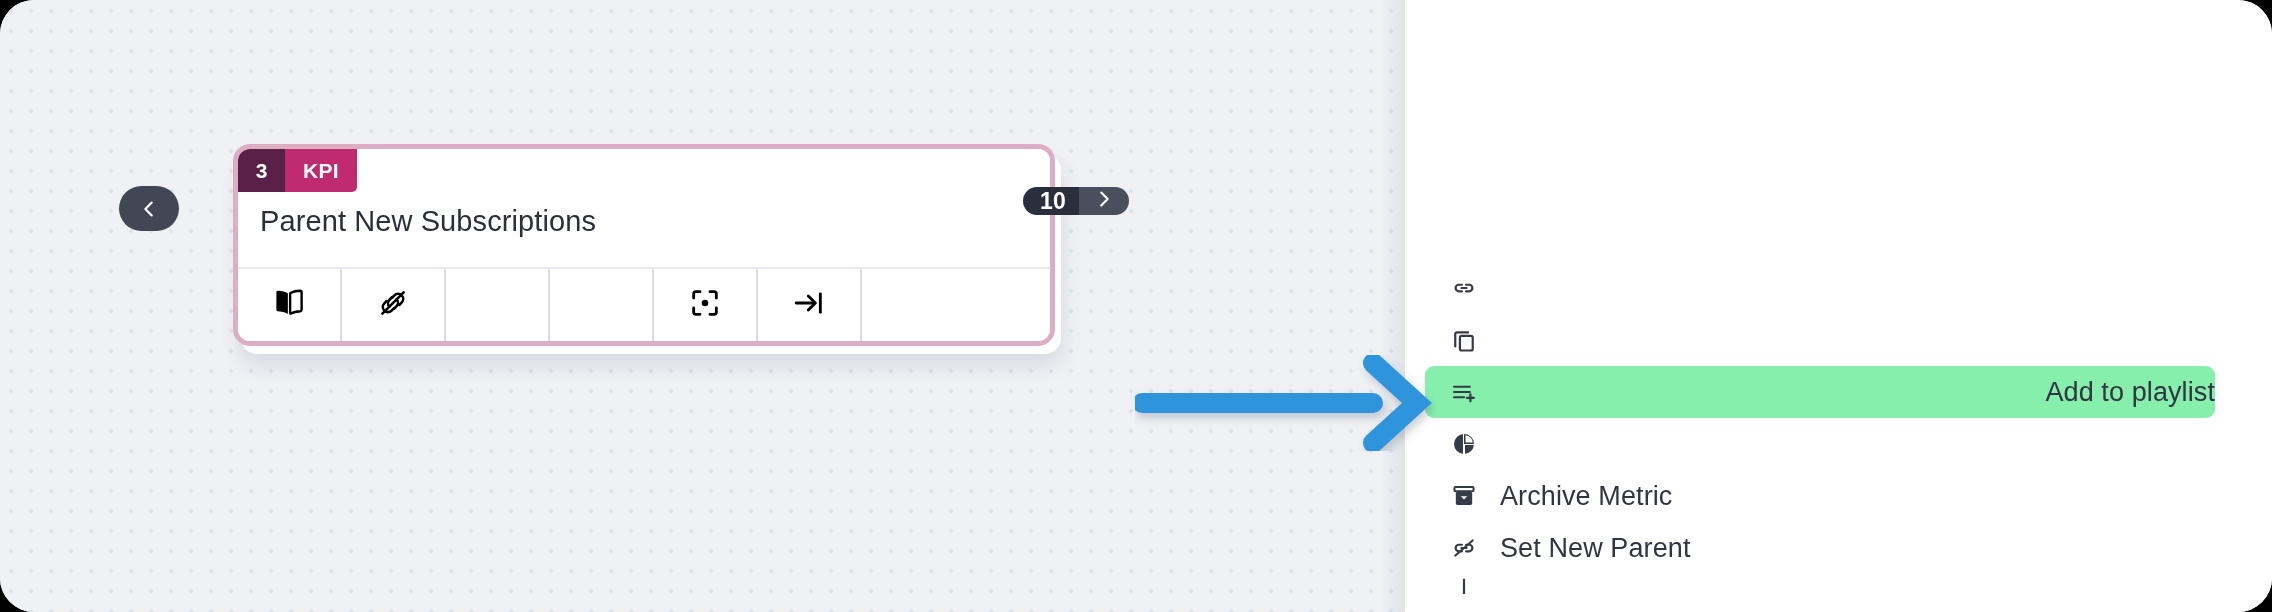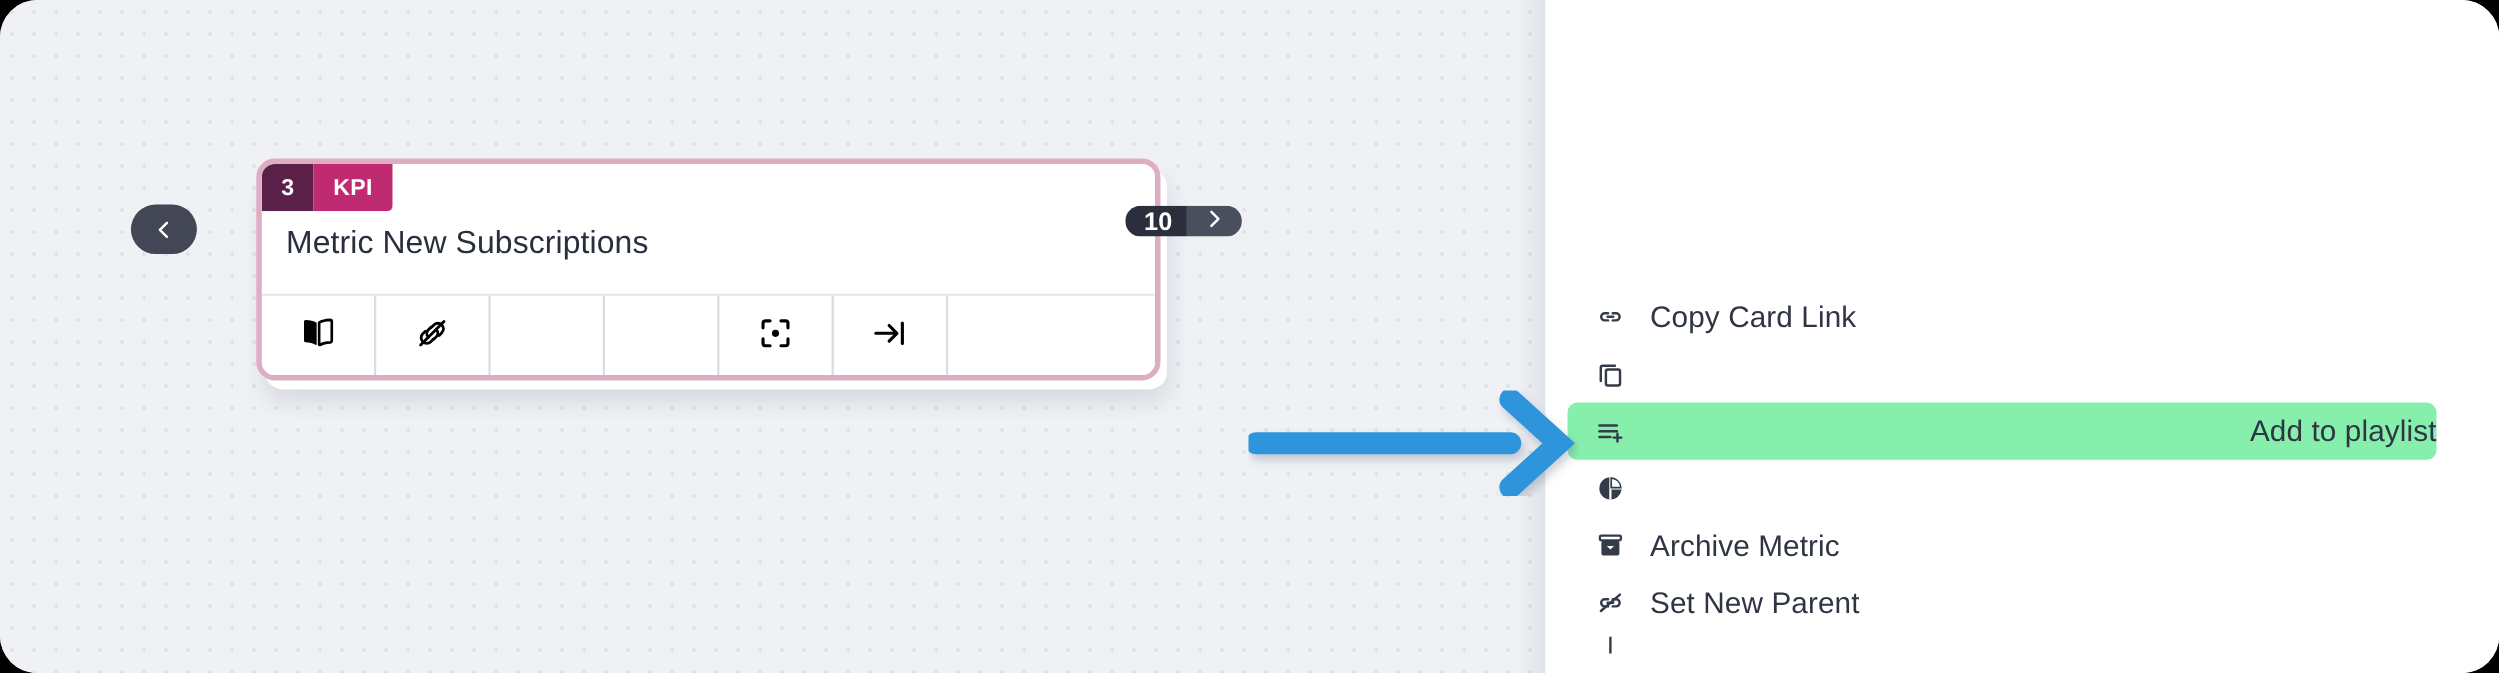--- a/index.html
+++ b/index.html
@@ -281,21 +281,21 @@
       <div class="card-shadow"></div>
 
       <div class="card">
         <div class="card-inner">
 
           <div class="badge">
             <div class="badge-num">3</div>
             <div class="badge-type">KPI</div>
           </div>
 
-          <div class="card-title">Metric New Subscriptions</div>
+          <div class="card-title">Parent New Subscriptions</div>
 
           <div class="card-toolbar">
 
             <div class="tool-cell">
               <span>
                 <svg width="34" height="34" viewBox="0 0 24 24" fill="#000000">
                   <path d="M11.2 5.2C9.4 4.0 6.9 3.5 4.2 3.4c-0.6 0-1.1 0.4-1.1 1v12.4c0 0.5 0.4 0.9 0.9 1
                            2.5 0.1 4.9 0.6 6.5 1.6 0.3 0.2 0.7 0.2 0.7-0.2V5.7c0-0.2-0.1-0.4-0.2-0.5z"></path>
                   <path d="M12.8 5.2c1.8-1.2 4.3-1.7 7-1.8 0.6 0 1.1 0.4 1.1 1v12.4c0 0.5-0.4 0.9-0.9 1
                            -2.5 0.1-4.9 0.6-6.5 1.6-0.3 0.2-0.7 0.2-0.7-0.2V5.7c0-0.2 0.1-0.4 0.2-0.5z" fill="none" stroke="#000000" stroke-width="1.7" stroke-linejoin="round"></path>
@@ -364,21 +364,20 @@
     <div class="menu">
 
       <div class="menu-item">
         <span class="menu-icon">
           <svg width="28" height="28" viewBox="0 0 24 24" fill="none" stroke="#343b49" stroke-width="1.9" stroke-linecap="round" stroke-linejoin="round">
             <path d="M9.8 12h4.4"></path>
             <path d="M10.2 9.2H7.6a2.8 2.8 0 0 0 0 5.6h2.6"></path>
             <path d="M13.8 9.2h2.6a2.8 2.8 0 0 1 0 5.6h-2.6"></path>
           </svg>
         </span>
-        <span class="menu-label">Copy Card Link</span>
       </div>
 
       <div class="menu-item">
         <span class="menu-icon">
           <svg width="28" height="28" viewBox="0 0 24 24" fill="none" stroke="#343b49" stroke-width="1.9" stroke-linecap="round" stroke-linejoin="round">
             <rect x="8.5" y="8.5" width="11" height="12.5" rx="1.6"></rect>
             <path d="M15.5 5.5H6.1A1.6 1.6 0 0 0 4.5 7.1v10.4"></path>
           </svg>
         </span>
       </div>

